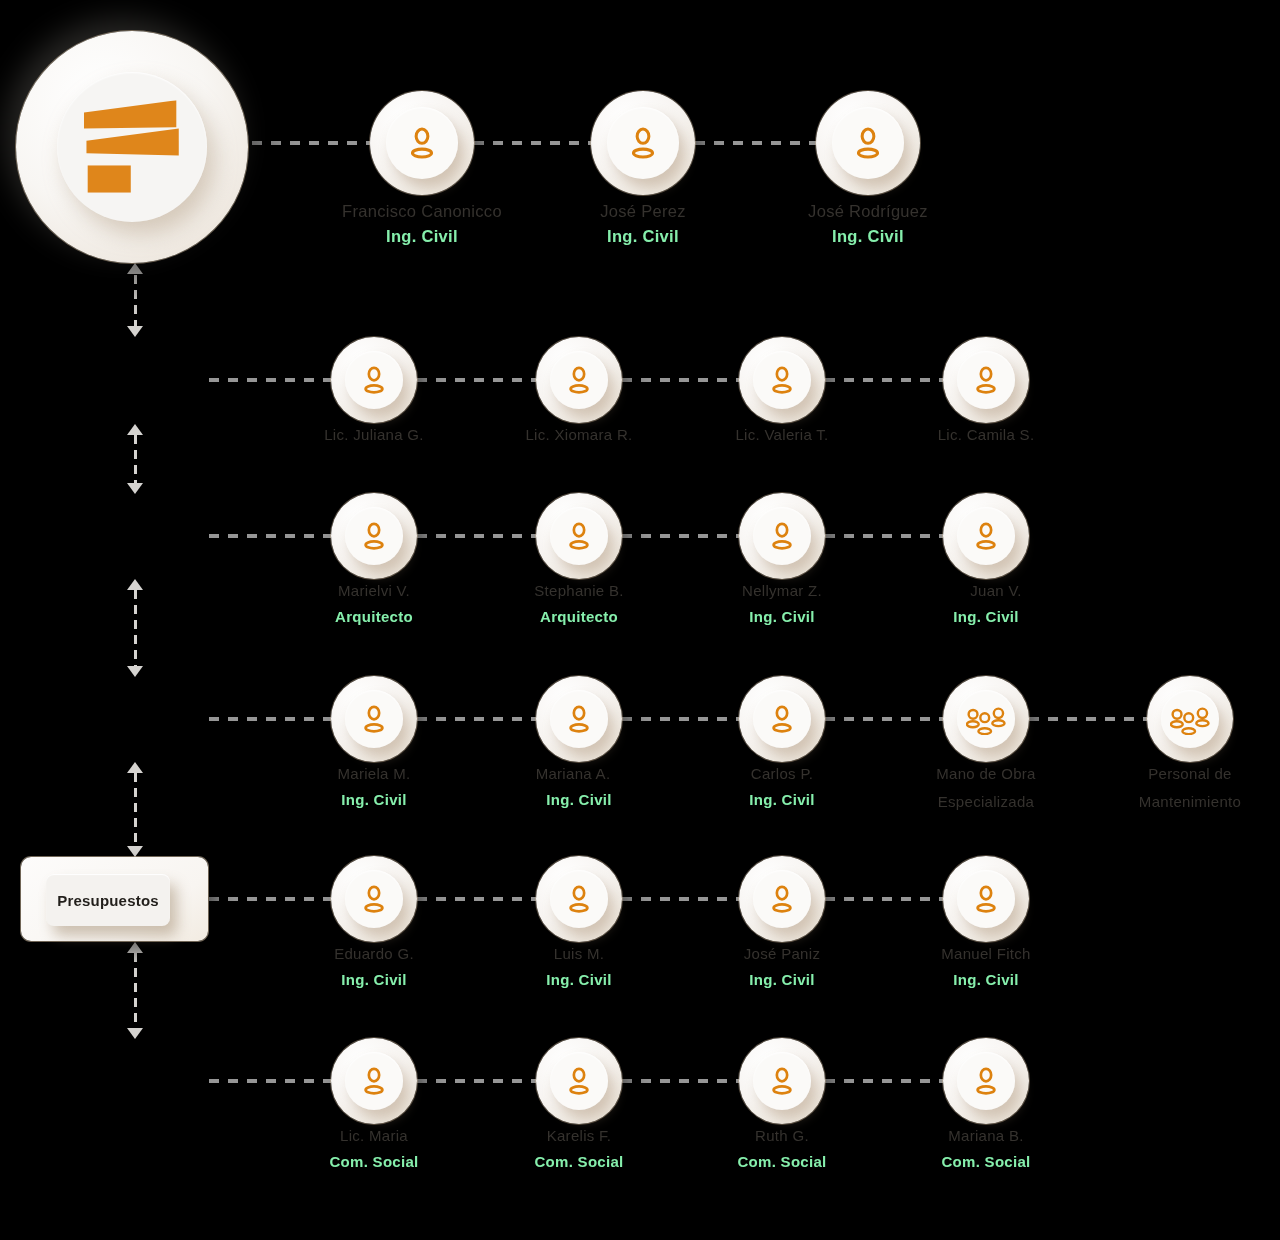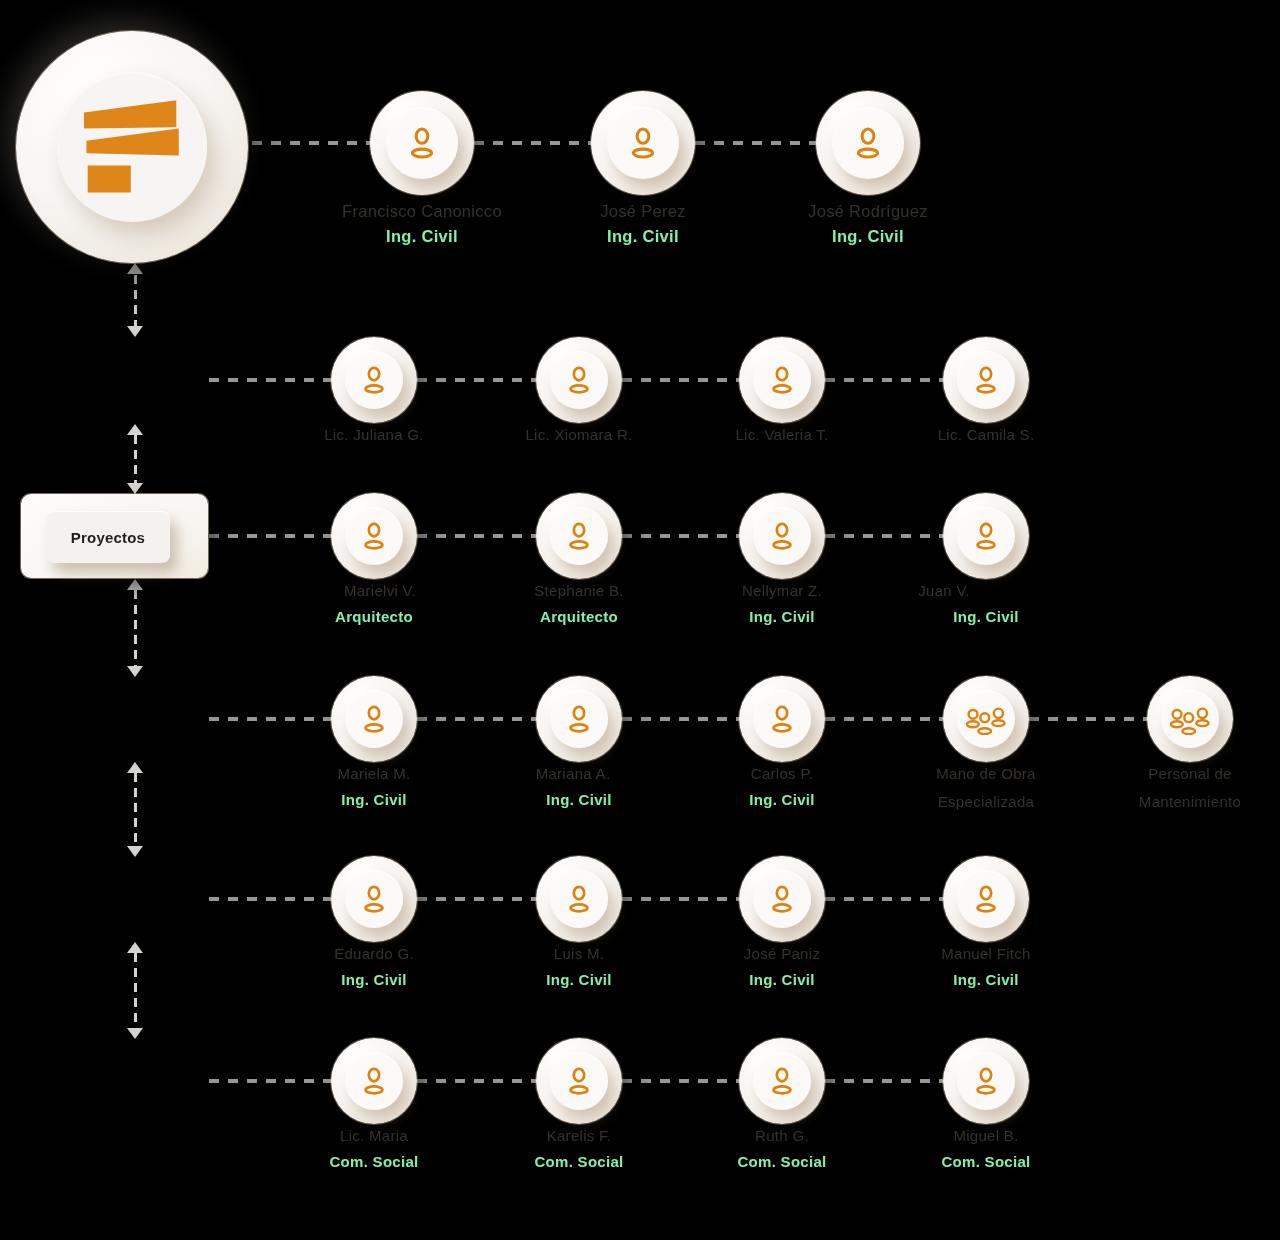--- a/index.html
+++ b/index.html
@@ -192,33 +192,28 @@
   <div class="plabel" style="left:682px;top:426px">Lic. Valeria T.</div>
   <div class="avatar sm" style="left:943px;top:337px">
     <div class="avatar-inner">
         <svg class="icon" width="26" height="29" viewBox="0 0 24 27">
           <use href="#ic-person"></use>
         </svg>
       </div>
   </div>
   <div class="plabel" style="left:886px;top:426px">Lic. Camila S.</div>
 
-  <div class="rowbox" style="top:494px">
-    <div class="rowbox-inner">
-        <span>Proyectos</span>
-      </div>
-  </div>
   <div class="avatar sm" style="left:331px;top:493px">
     <div class="avatar-inner">
         <svg class="icon" width="26" height="29" viewBox="0 0 24 27">
           <use href="#ic-person"></use>
         </svg>
       </div>
   </div>
-  <div class="plabel" style="left:280px;top:582px">Marielvi V.</div>
+  <div class="plabel" style="left:274px;top:582px">Marielvi V.</div>
   <div class="plabel bold" style="left:274px;top:608px">Arquitecto</div>
   <div class="avatar sm" style="left:536px;top:493px">
     <div class="avatar-inner">
         <svg class="icon" width="26" height="29" viewBox="0 0 24 27">
           <use href="#ic-person"></use>
         </svg>
       </div>
   </div>
   <div class="plabel" style="left:479px;top:582px">Stephanie B.</div>
   <div class="plabel bold" style="left:479px;top:608px">Arquitecto</div>
@@ -231,21 +226,21 @@
   </div>
   <div class="plabel" style="left:682px;top:582px">Nellymar Z.</div>
   <div class="plabel bold" style="left:682px;top:608px">Ing. Civil</div>
   <div class="avatar sm" style="left:943px;top:493px">
     <div class="avatar-inner">
         <svg class="icon" width="26" height="29" viewBox="0 0 24 27">
           <use href="#ic-person"></use>
         </svg>
       </div>
   </div>
-  <div class="plabel" style="left:844px;top:582px">Juan V.</div>
+  <div class="plabel" style="left:896px;top:582px">Juan V.</div>
   <div class="plabel bold" style="left:886px;top:608px">Ing. Civil</div>
 
   <div class="avatar sm" style="left:331px;top:676px">
     <div class="avatar-inner">
         <svg class="icon" width="26" height="29" viewBox="0 0 24 27">
           <use href="#ic-person"></use>
         </svg>
       </div>
   </div>
   <div class="plabel" style="left:274px;top:765px">Mariela M.</div>
@@ -280,20 +275,25 @@
   <div class="avatar sm" style="left:1147px;top:676px">
     <div class="avatar-inner">
         <svg class="icon" width="40" height="31" viewBox="0 -2 38 29">
           <use href="#ic-group"></use>
         </svg>
       </div>
   </div>
   <div class="plabel" style="left:1090px;top:765px">Personal de</div>
   <div class="plabel" style="left:1090px;top:793px">Mantenimiento</div>
 
+  <div class="rowbox" style="top:857px">
+    <div class="rowbox-inner">
+        <span>Presupuestos</span>
+      </div>
+  </div>
   <div class="avatar sm" style="left:331px;top:856px">
     <div class="avatar-inner">
         <svg class="icon" width="26" height="29" viewBox="0 0 24 27">
           <use href="#ic-person"></use>
         </svg>
       </div>
   </div>
   <div class="plabel" style="left:274px;top:945px">Eduardo G.</div>
   <div class="plabel bold" style="left:274px;top:971px">Ing. Civil</div>
   <div class="avatar sm" style="left:536px;top:856px">
@@ -351,16 +351,16 @@
   </div>
   <div class="plabel" style="left:682px;top:1127px">Ruth G.</div>
   <div class="plabel bold" style="left:682px;top:1153px">Com. Social</div>
   <div class="avatar sm" style="left:943px;top:1038px">
     <div class="avatar-inner">
         <svg class="icon" width="26" height="29" viewBox="0 0 24 27">
           <use href="#ic-person"></use>
         </svg>
       </div>
   </div>
-  <div class="plabel" style="left:886px;top:1127px">Miguel B.</div>
+  <div class="plabel" style="left:886px;top:1127px">Mariana B.</div>
   <div class="plabel bold" style="left:886px;top:1153px">Com. Social</div>
 
 </div>
 
 </body></html>

